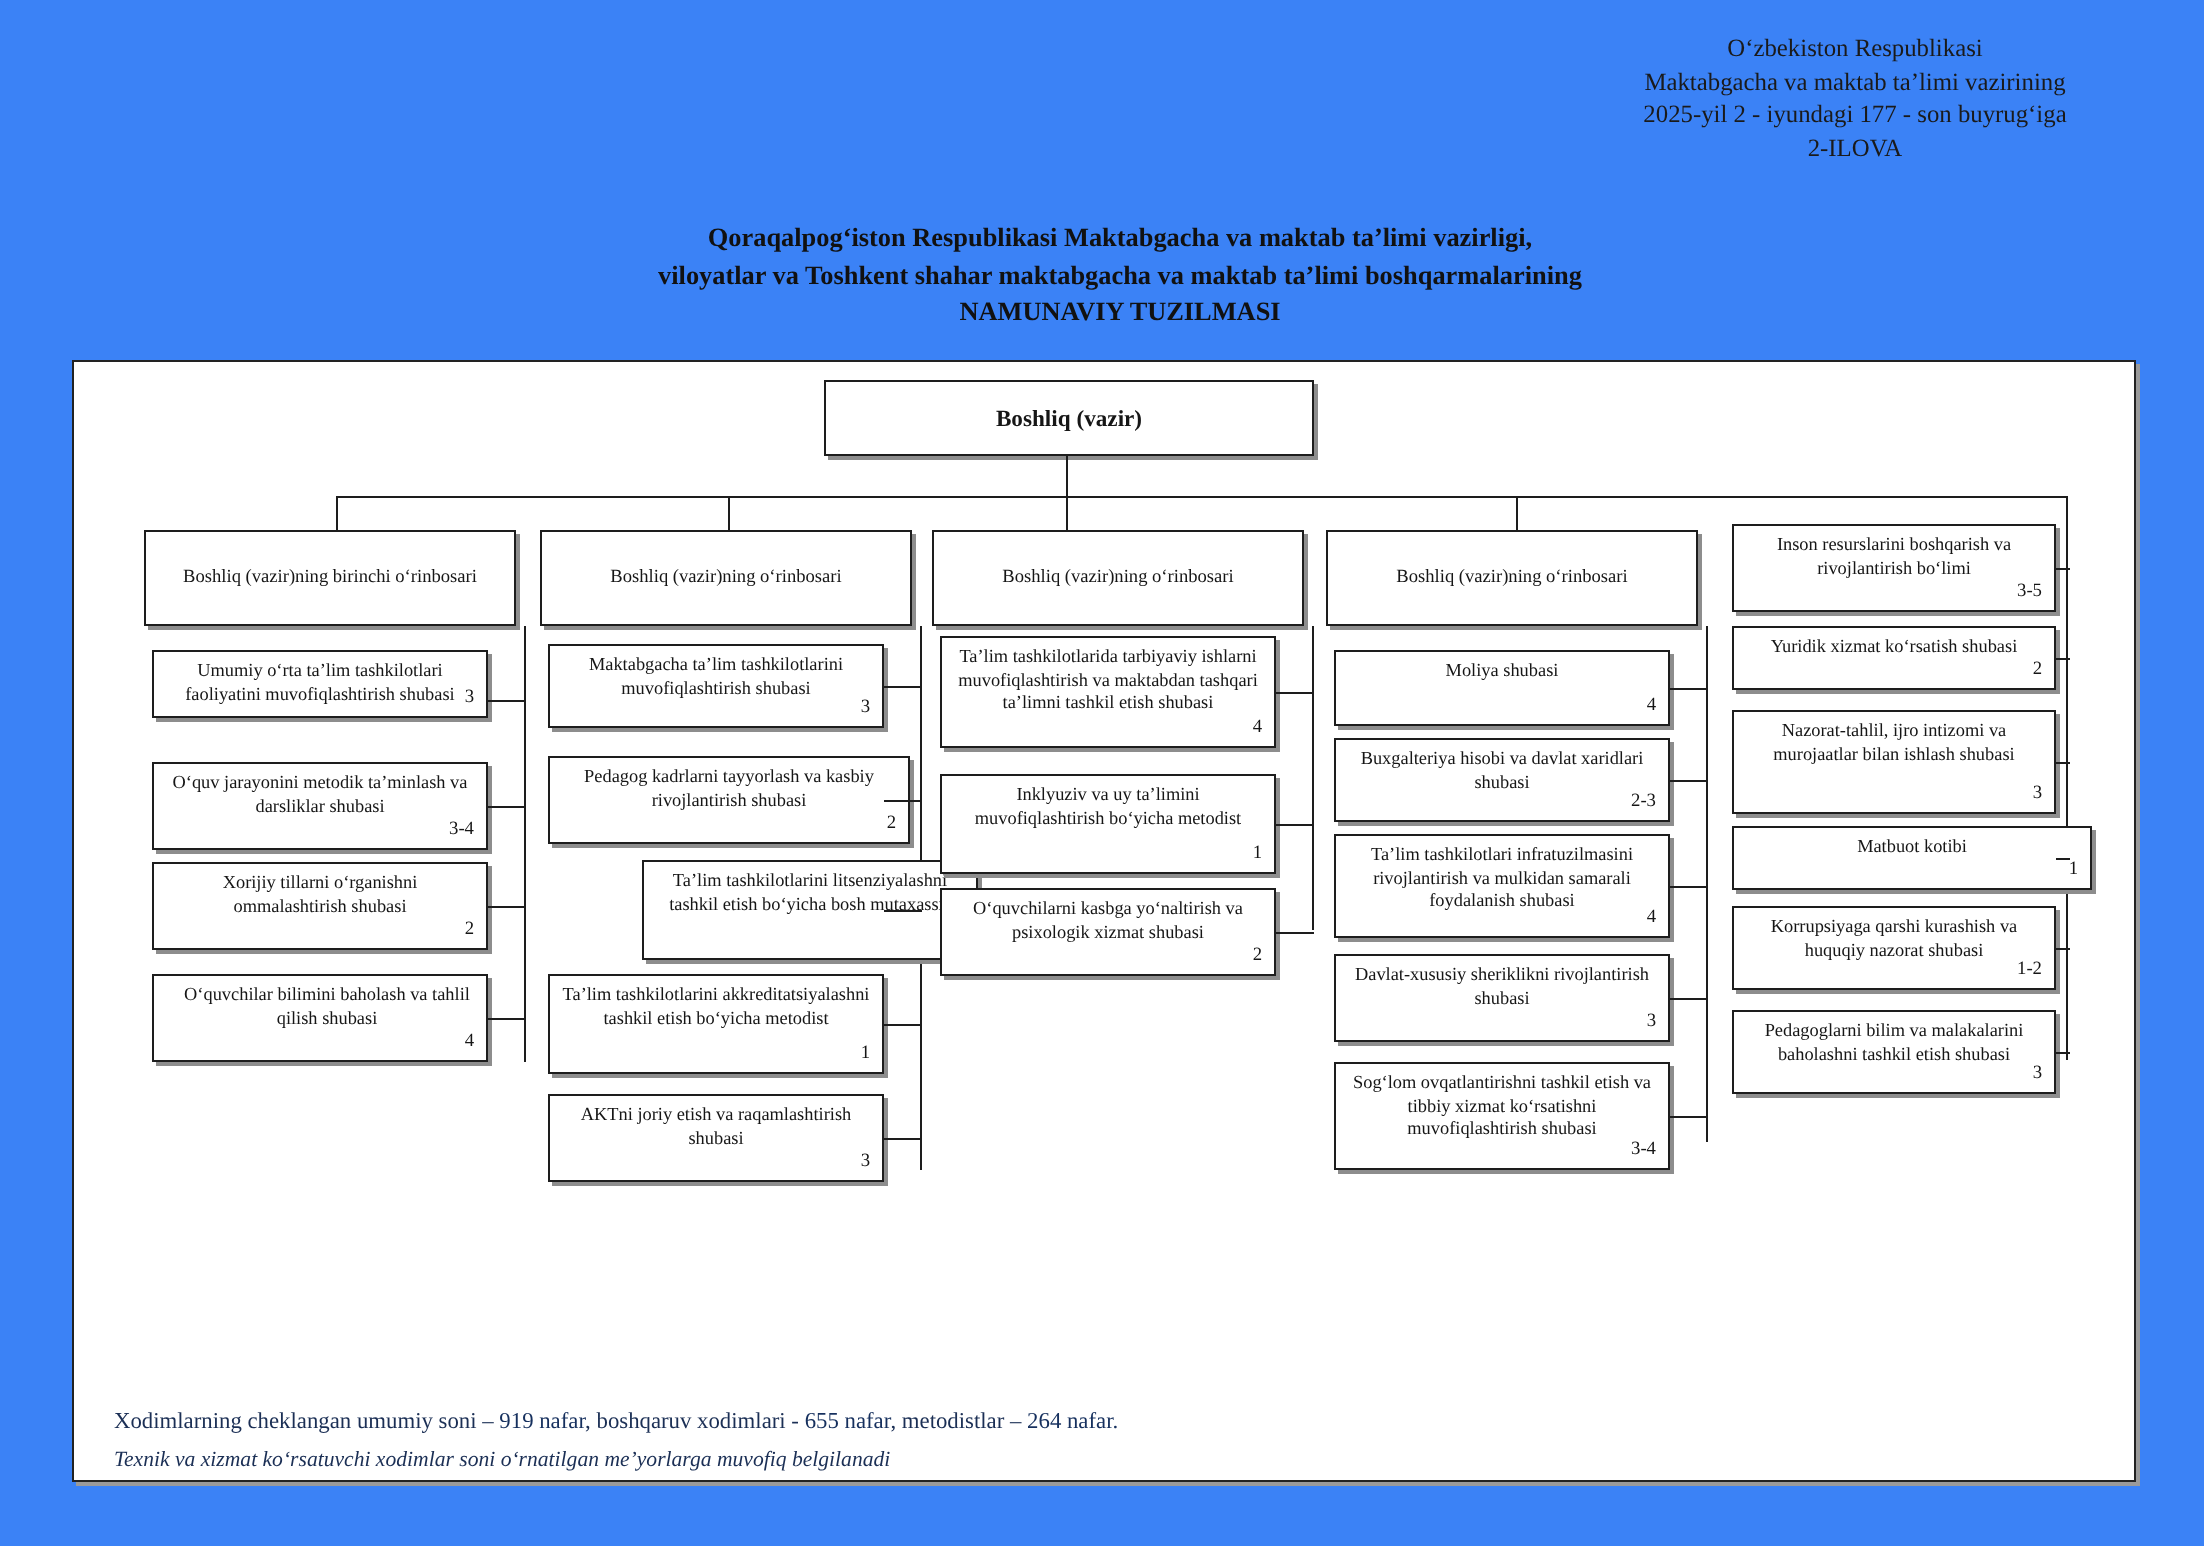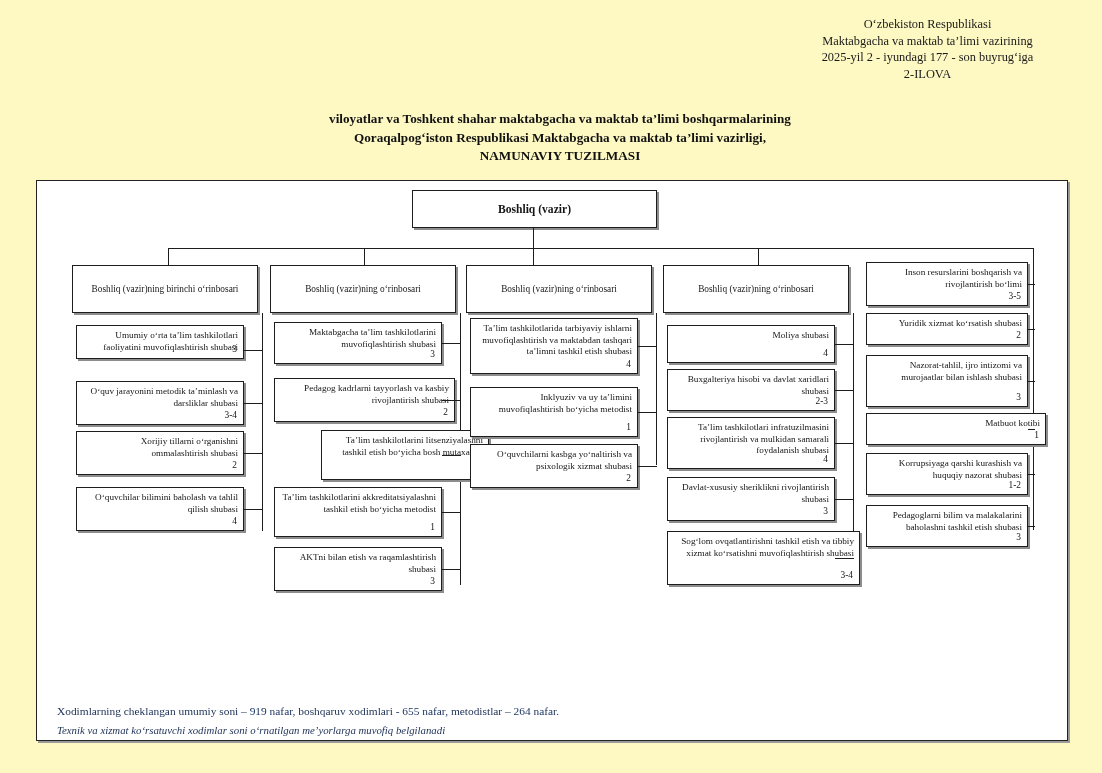--- a/index.html
+++ b/index.html
@@ -8,21 +8,21 @@
     width: 1102px; height: 773px;
     background: #ffffff;
     font-family: "Liberation Serif", "DejaVu Serif", serif;
     color: #1a1a1a;
     overflow: hidden;
   }
   #page {
     position: relative;
     width: 1102px;
     height: 773px;
-    background: #fef9c3;
+    background: #3b82f6;
   }
 
   
   #doc-header {
     position: absolute;
     left: 760px; top: 16px;
     width: 335px;
     text-align: center;
     font-size: 12.4px;
     line-height: 1.35;
@@ -54,21 +54,21 @@
 
   
   .box {
     position: absolute;
     border: 1.1px solid #1d1d1d;
     background: #ffffff;
     box-shadow: 2px 2px 0 0 #8d8d8d;
     font-size: 9.2px;
     line-height: 1.26;
     color: #161616;
-    text-align: right;
+    text-align: center;
     padding: 4px 5px 2px 5px;
   }
   .box .txt { display: block; }
   .box .cnt {
     position: absolute;
     right: 6px; bottom: 2px;
     font-size: 9.4px;
     color: #161616;
   }
   .box.center-v {
@@ -117,22 +117,22 @@
 <div id="page">
 
   <div id="doc-header">
     <div>O‘zbekiston Respublikasi</div>
     <div>Maktabgacha va maktab ta’limi vazirining</div>
     <div>2025-yil 2 - iyundagi 177 - son buyrug‘iga</div>
     <div>2-ILOVA</div>
   </div>
 
   <div id="doc-title">
+    <div>Qoraqalpog‘iston Respublikasi Maktabgacha va maktab ta’limi vazirligi,</div>
     <div>viloyatlar va Toshkent shahar  maktabgacha va maktab ta’limi boshqarmalarining</div>
-    <div>Qoraqalpog‘iston Respublikasi Maktabgacha va maktab ta’limi vazirligi,</div>
     <div>NAMUNAVIY TUZILMASI</div>
   </div>
 
   <div id="frame"></div>
 
   <div class="box center-v" id="root-box" style="left:412px; top:190px; width:245px; height:38px;">
     <span class="txt">Boshliq (vazir)</span>
   </div>
 
   <div class="ln v" style="left:533px; top:228px; height:20px;"></div>
@@ -196,21 +196,21 @@
   </div>
   <div class="ln h" style="left:442px; top:455px; width:19px;"></div>
 
   <div class="box" style="left:274px; top:487px; width:168px; height:50px;">
     <span class="txt">Ta’lim tashkilotlarini akkreditatsiyalashni tashkil etish bo‘yicha metodist</span>
     <span class="cnt">1</span>
   </div>
   <div class="ln h" style="left:442px; top:512px; width:19px;"></div>
 
   <div class="box" style="left:274px; top:547px; width:168px; height:44px;">
-    <span class="txt">AKTni bilan etish va raqamlashtirish shubasi</span>
+    <span class="txt">AKTni joriy etish va raqamlashtirish shubasi</span>
     <span class="cnt">3</span>
   </div>
   <div class="ln h" style="left:442px; top:569px; width:19px;"></div>
 
   <div class="box center-v dep-head" style="left:466px; top:265px; width:186px; height:48px;">
     <span class="txt">Boshliq (vazir)ning o‘rinbosari</span>
   </div>
   <div class="ln v" style="left:656px; top:313px; height:152px;"></div>
 
   <div class="box" style="left:470px; top:318px; width:168px; height:56px;">
@@ -253,21 +253,21 @@
     <span class="cnt">4</span>
   </div>
   <div class="ln h" style="left:835px; top:443px; width:19px;"></div>
 
   <div class="box" style="left:667px; top:477px; width:168px; height:44px;">
     <span class="txt">Davlat-xususiy sheriklikni rivojlantirish shubasi</span>
     <span class="cnt">3</span>
   </div>
   <div class="ln h" style="left:835px; top:499px; width:19px;"></div>
 
-  <div class="box" style="left:667px; top:531px; width:193px; height:54px;">
+  <div class="box" style="left:667px; top:531px; width:168px; height:54px;">
     <span class="txt">Sog‘lom ovqatlantirishni tashkil etish va tibbiy xizmat ko‘rsatishni muvofiqlashtirish shubasi</span>
     <span class="cnt">3-4</span>
   </div>
   <div class="ln h" style="left:835px; top:558px; width:19px;"></div>
 
   <div class="ln v" style="left:1033px; top:265px; height:265px;"></div>
 
   <div class="box" style="left:866px; top:262px; width:162px; height:44px;">
     <span class="txt">Inson resurslarini boshqarish va rivojlantirish bo‘limi</span>
     <span class="cnt">3-5</span>

